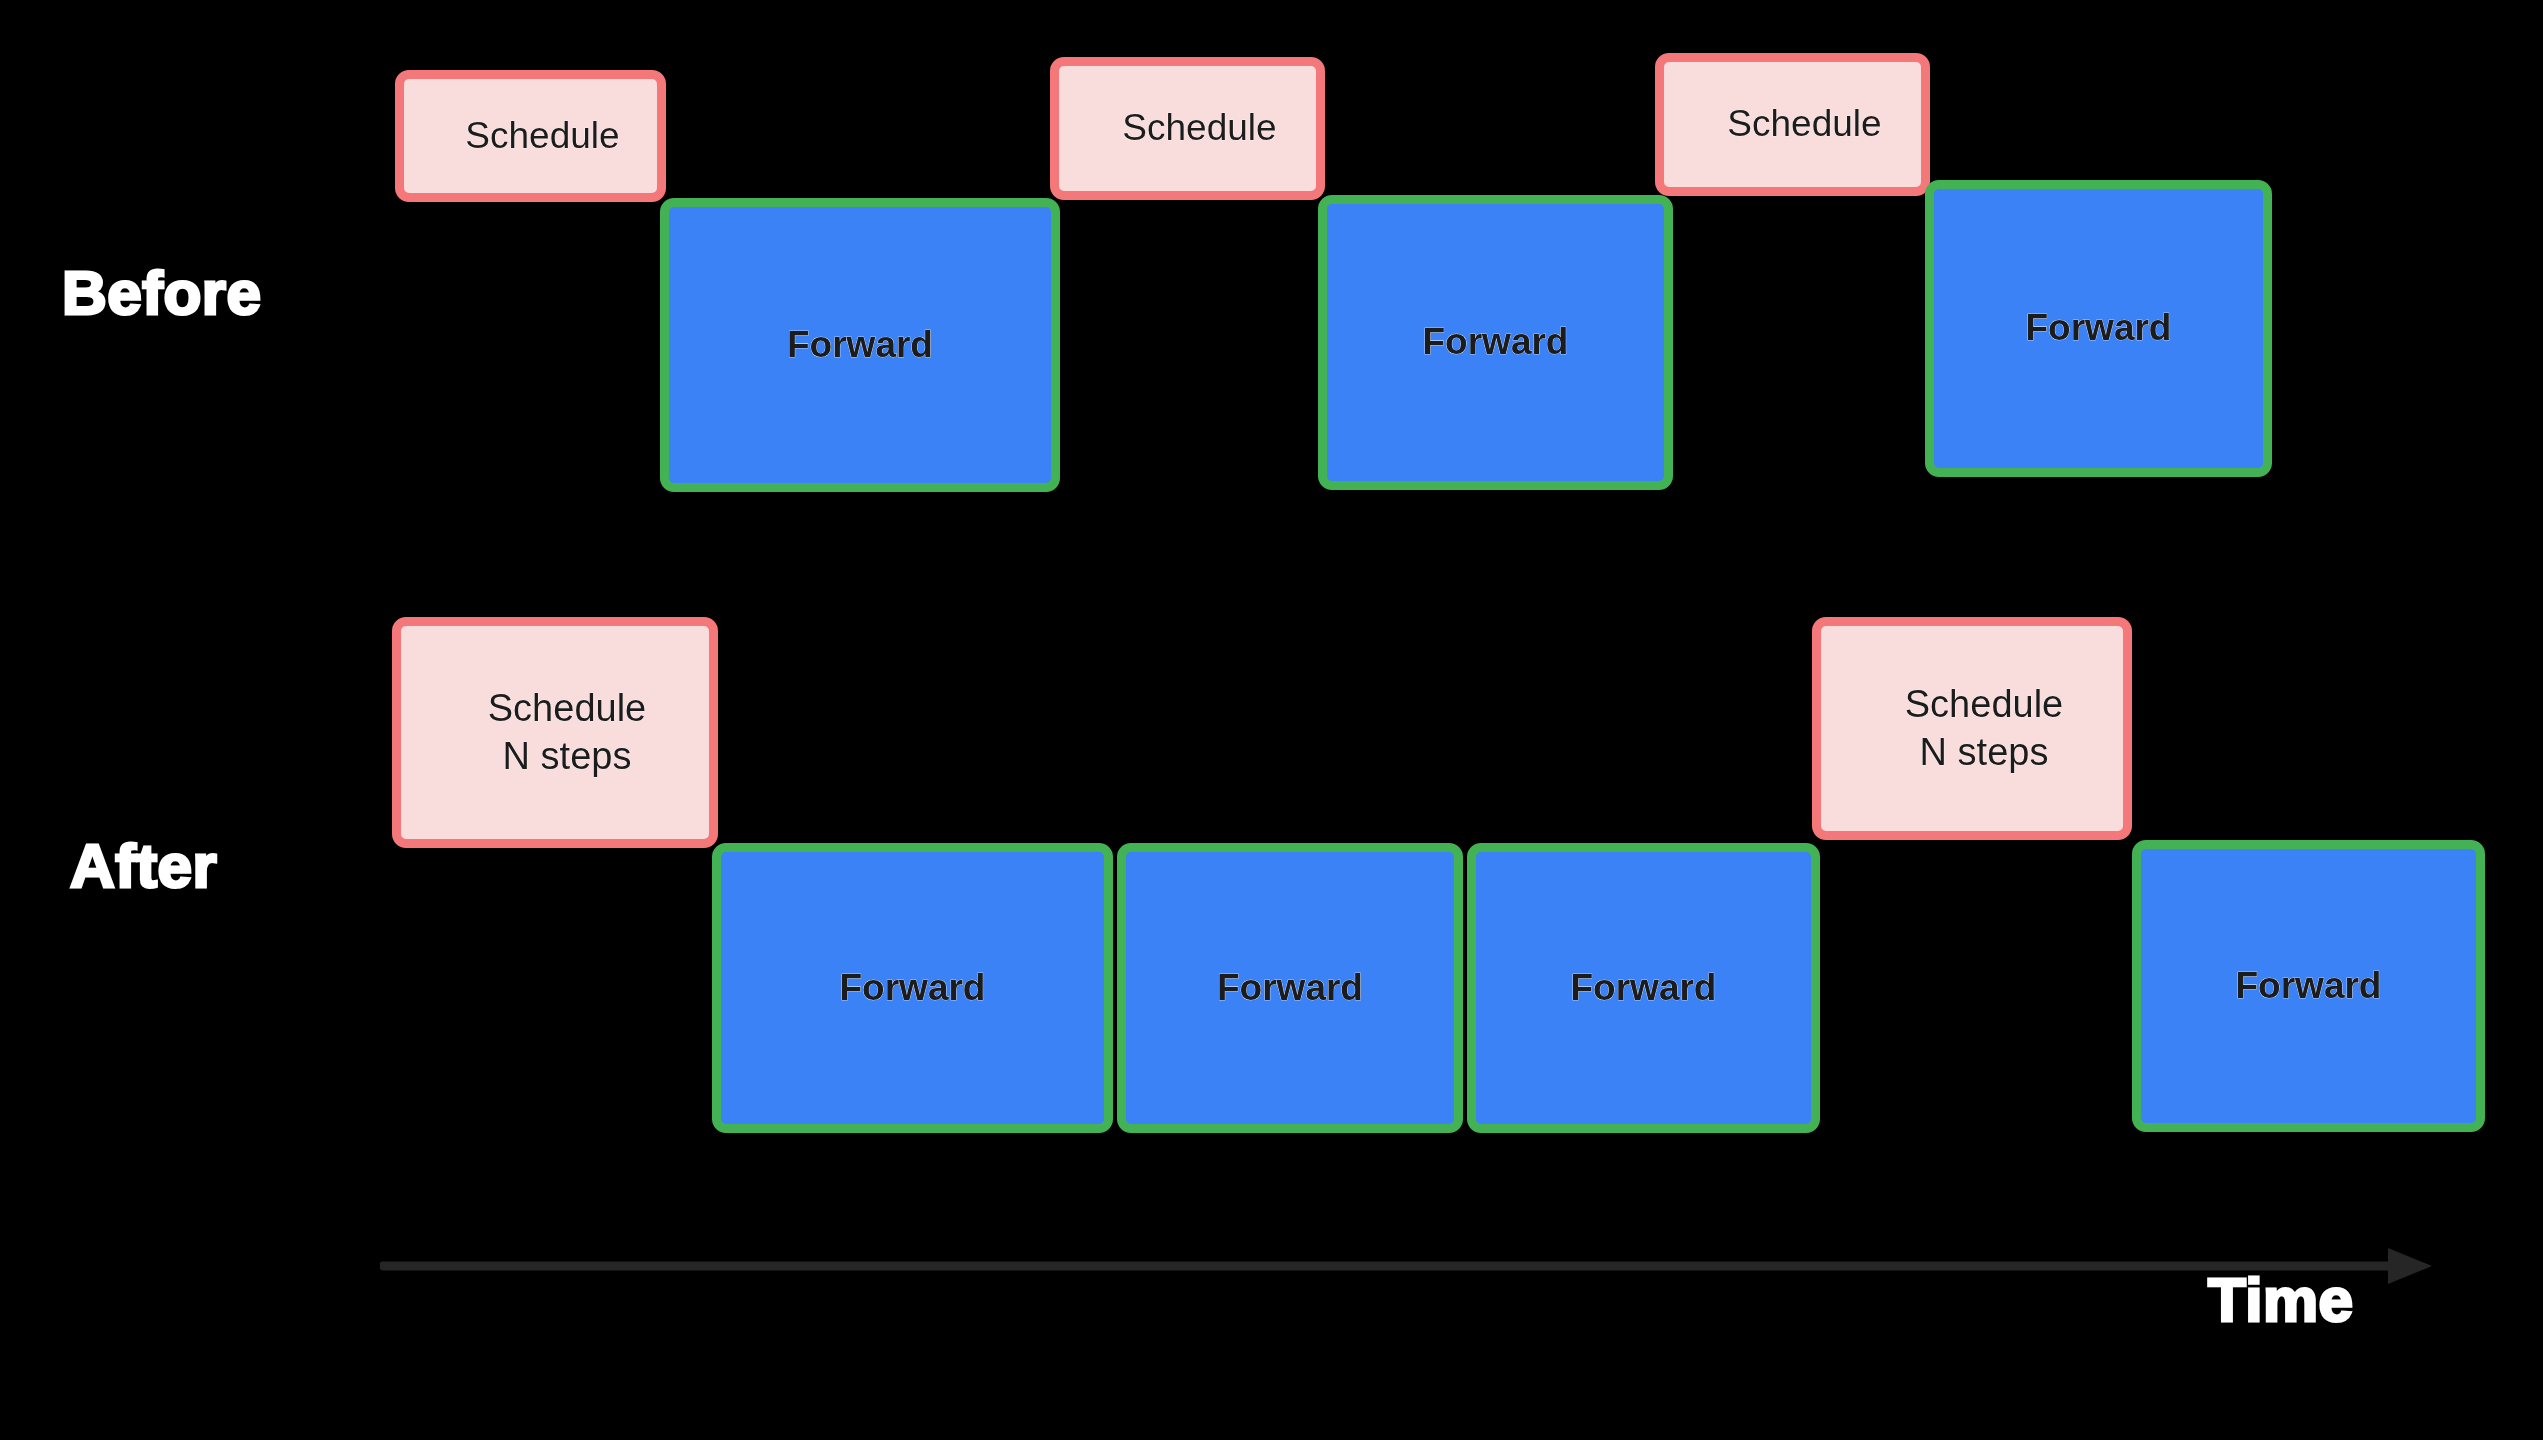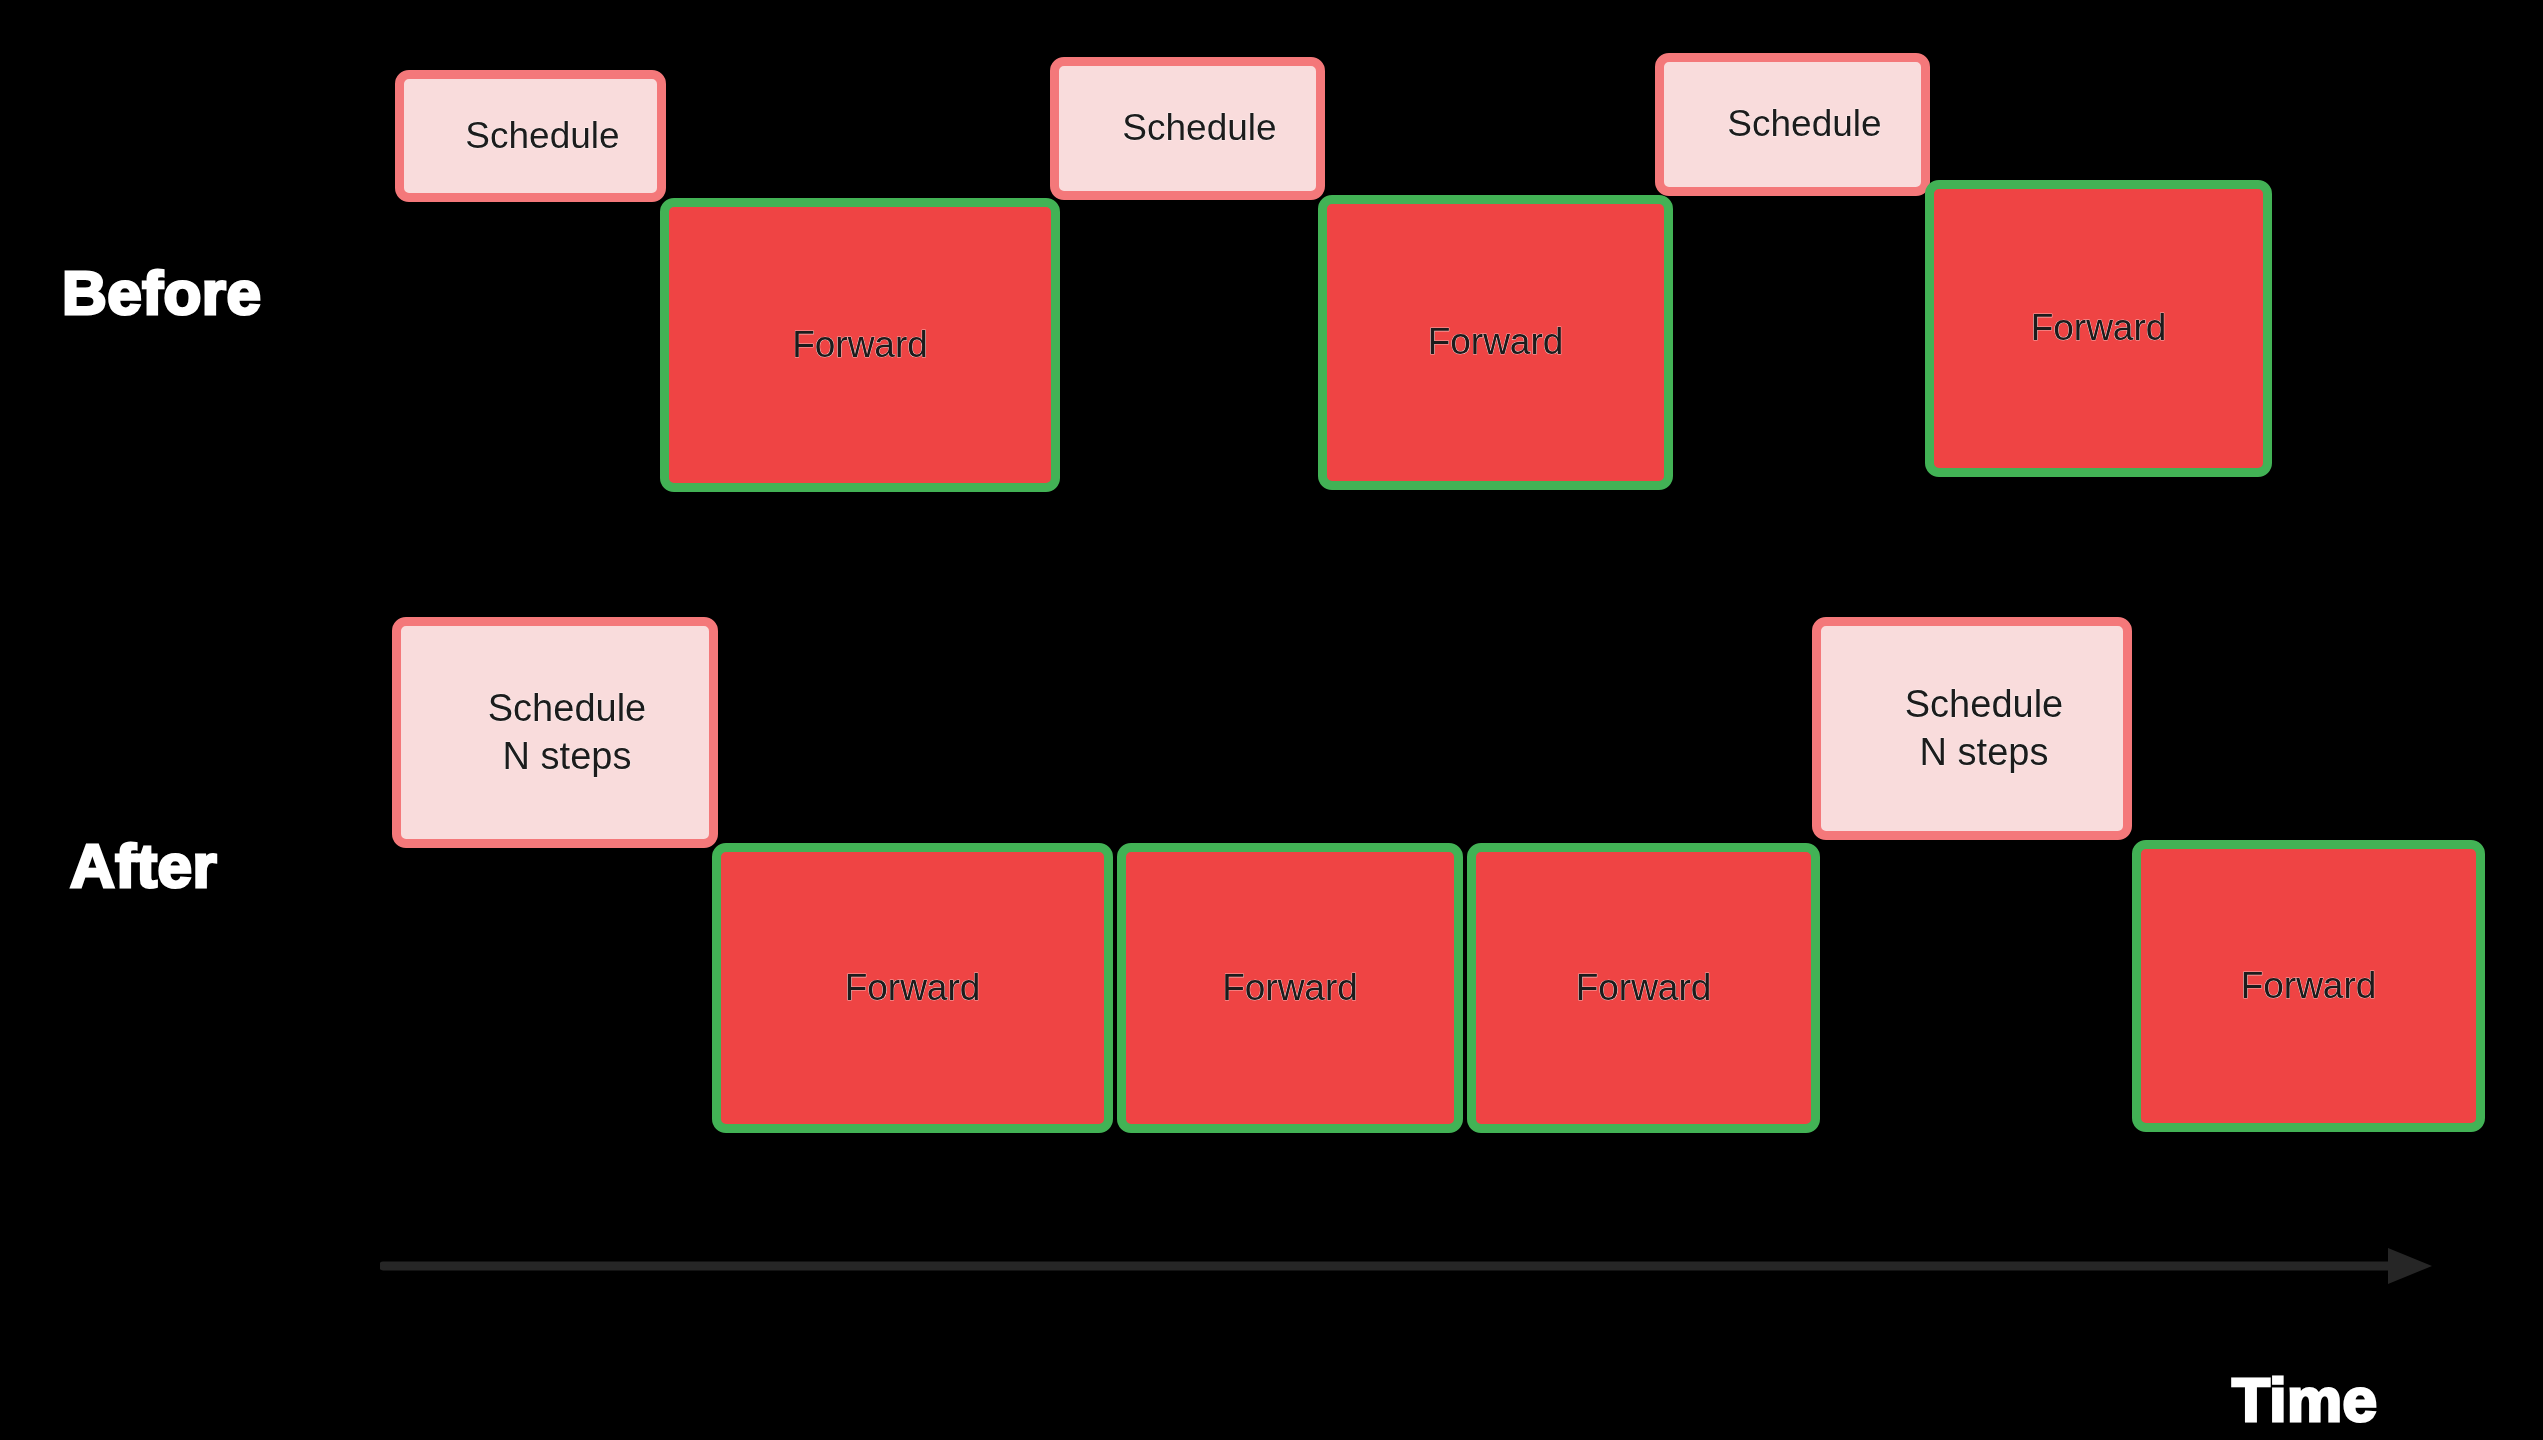--- a/index.html
+++ b/index.html
@@ -23,21 +23,21 @@
     font-weight: 700;
     letter-spacing: 0.5px;
     color: #ffffff;
     -webkit-text-stroke: 3px #ffffff;
     paint-order: stroke fill;
     white-space: nowrap;
     line-height: 1;
   }
   #label-before { left: 62px; top: 262px; }
   #label-after  { left: 70px; top: 835px; }
-  #label-time   { left: 2208px; top: 1369px; margin-left: 24px; }
+  #label-time   { left: 2208px; top: 1269px; }
 
   
   .block {
     position: absolute;
     box-sizing: border-box;
     display: flex;
     align-items: center;
     justify-content: center;
     text-align: center;
     border-radius: 14px;
@@ -50,23 +50,24 @@
     -webkit-text-stroke: 0.6px #ffffff;
     paint-order: stroke fill;
   }
   .block.schedule {
     background: #f9dcdc;
     border-color: #f4787a;
     border-width: 9px;
     padding-left: 24px;
   }
   .block.forward {
-    background: #ef4444;
+    background: #3b82f6;
     border-color: #42b255;
     border-width: 9px;
+    font-weight: bold;
   }
   .block.multiline { font-size: 38px; }
 
   
   #time-axis {
     position: absolute;
     left: 380px;
     top: 1238px;
     width: 2060px;
     height: 56px;

